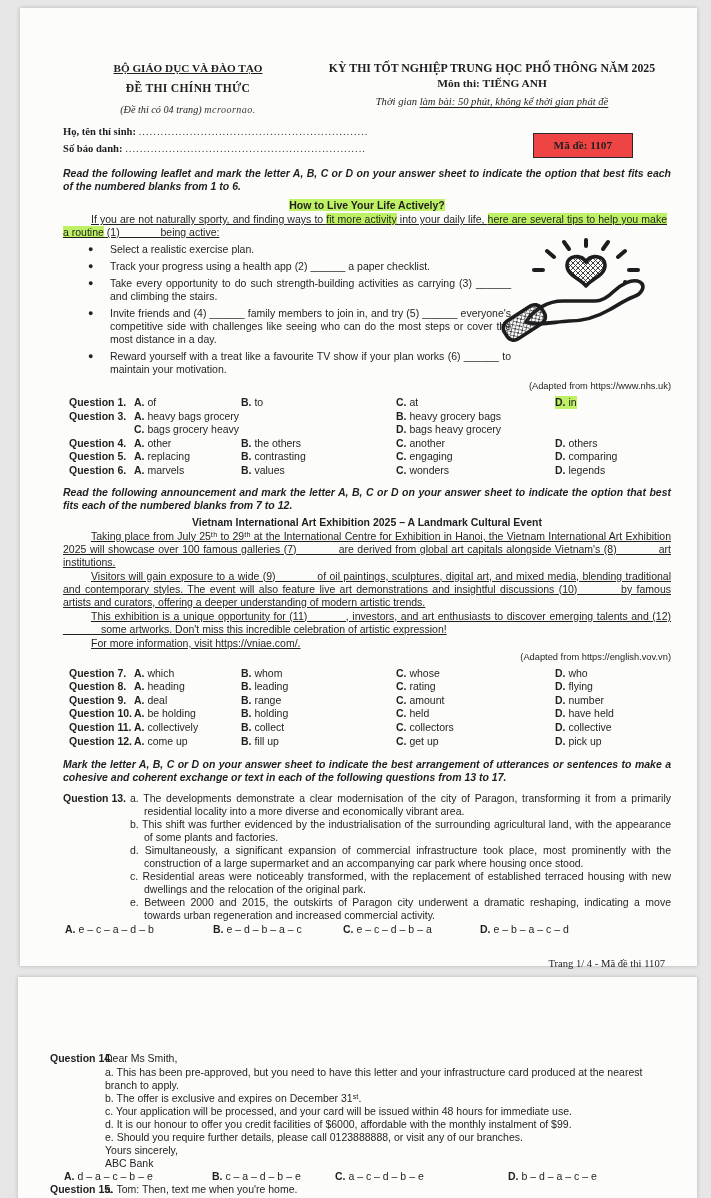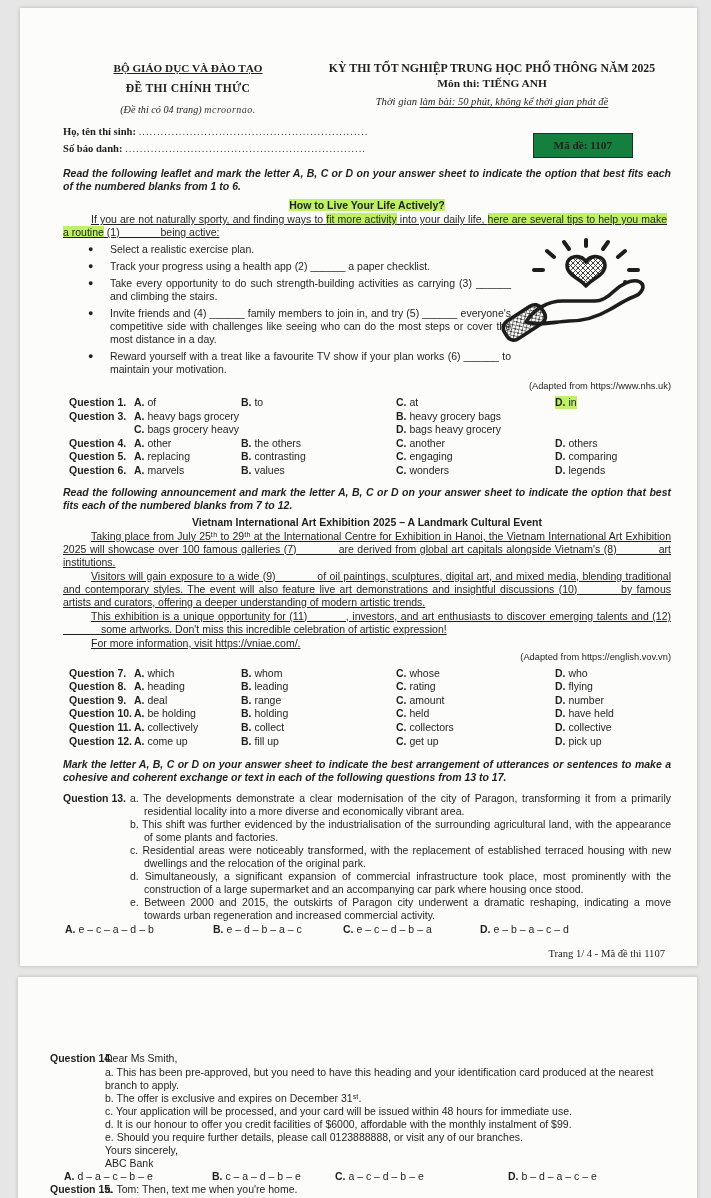--- a/index.html
+++ b/index.html
@@ -23,21 +23,21 @@
   .pagesnote{font-family:"Liberation Serif",serif;font-style:italic;font-size:10.2px;margin-top:8px;}
   .scribble{font-family:"Liberation Serif",serif;font-style:italic;color:#3a3a3a;font-size:10px;letter-spacing:.5px;}
   .examtitle{font-family:"Liberation Serif",serif;font-weight:bold;font-size:11.8px;}
   .subject{font-family:"Liberation Serif",serif;font-weight:bold;font-size:11.4px;margin-top:2px;}
   .timeline{font-family:"Liberation Serif",serif;font-style:italic;font-size:10.6px;margin-top:5px;}
   .timeline u{text-underline-offset:2px;}
   .fillin{font-family:"Liberation Serif",serif;font-weight:bold;font-size:10.6px;}
   .fillin .dots{font-weight:normal;letter-spacing:1px;color:#333;}
   .name-line{margin-top:9px;}
   .num-line{margin-top:4px;}
-  .codebox{position:absolute;top:125px;right:64px;border:1.6px solid #2a2a2a;padding:5px 20px;background:#15803d;}
+  .codebox{position:absolute;top:125px;right:64px;border:1.6px solid #2a2a2a;padding:5px 20px;background:#ef4444;}
   .codebox span{font-family:"Liberation Serif",serif;font-weight:bold;font-size:11.2px;}
   
   .instr{font-weight:bold;font-style:italic;margin-top:12px;text-align:justify;}
   .sec-title{text-align:center;font-weight:bold;margin-top:6px;}
   .hl{background:#bef264;}
   .para{text-align:justify;text-indent:28px;margin-top:1px;text-decoration:underline;}
   .bullets{margin-top:4px;padding-right:160px;}
   .bul{display:flex;margin-bottom:4px;}
   .bul .dot{width:22px;padding-left:25px;flex:none;font-size:9px;line-height:13px;}
   .bul .bt{flex:1;text-align:justify;}
@@ -47,21 +47,21 @@
   .qrow{position:relative;height:13.6px;}
   .ql{position:absolute;left:0;font-weight:bold;}
   .opt{position:absolute;white-space:nowrap;}
   .opt b{font-weight:bold;}
   .o-a{left:65px;} .o-b{left:172px;} .o-c{left:327px;} .o-d{left:486px;}
   .arr-a{left:2px;} .arr-b{left:150px;} .arr-c{left:280px;} .arr-d{left:417px;}
   .arr2-a{left:14px;} .arr2-b{left:162px;} .arr2-c{left:285px;} .arr2-d{left:458px;}
   .q13-items{margin-left:67px;}
   .q13-items .itm{text-align:justify;text-indent:-14px;padding-left:14px;}
   .q13row{position:relative;}
-  .footer{font-family:"Liberation Serif",serif;font-size:10.6px;text-align:right;margin-top:10px;padding-right:6px;}
+  .footer{font-family:"Liberation Serif",serif;font-size:10.6px;text-align:right;margin-top:20px;padding-right:6px;}
   
   #page2 .content{padding:75px 26px 0 32px;}
   .q14-items{margin-left:55px;}
   .q14-items .itm{text-align:left;}
   .q14row{position:relative;height:13.6px;}
   .q14row .qtext{position:absolute;left:55px;}
   
   .nhs-icon{position:absolute;left:478px;top:230px;width:170px;height:120px;}
 </style>
 </head>
@@ -223,22 +223,22 @@
       </div>
     </div>
 
     <div class="instr" style="margin-top:10px;">Mark the letter A, B, C or D on your answer sheet to indicate the best arrangement of utterances or sentences to make a cohesive and coherent exchange or text in each of the following questions from 13 to 17.</div>
 
     <div class="q13row" style="margin-top:8px;">
       <span class="ql">Question 13.</span>
       <div class="q13-items">
         <div class="itm">a. The developments demonstrate a clear modernisation of the city of Paragon, transforming it from a primarily residential locality into a more diverse and economically vibrant area.</div>
         <div class="itm">b. This shift was further evidenced by the industrialisation of the surrounding agricultural land, with the appearance of some plants and factories.</div>
+        <div class="itm">d. Simultaneously, a significant expansion of commercial infrastructure took place, most prominently with the construction of a large supermarket and an accompanying car park where housing once stood.</div>
         <div class="itm">c. Residential areas were noticeably transformed, with the replacement of established terraced housing with new dwellings and the relocation of the original park.</div>
-        <div class="itm">d. Simultaneously, a significant expansion of commercial infrastructure took place, most prominently with the construction of a large supermarket and an accompanying car park where housing once stood.</div>
         <div class="itm">e. Between 2000 and 2015, the outskirts of Paragon city underwent a dramatic reshaping, indicating a move towards urban regeneration and increased commercial activity.</div>
       </div>
     </div>
     <div class="qrow" style="margin-top:1px;">
       <span class="opt arr-a"><b>A.</b> <span>e – c – a – d – b</span></span>
       <span class="opt arr-b"><b>B.</b> <span>e – d – b – a – c</span></span>
       <span class="opt arr-c"><b>C.</b> <span>e – c – d – b – a</span></span>
       <span class="opt arr-d"><b>D.</b> <span>e – b – a – c – d</span></span>
     </div>
 
@@ -269,21 +269,21 @@
   </div>
 </div>
 
 <div class="page" id="page2">
   <div class="content">
     <div class="q14row">
       <span class="ql">Question 14.</span>
       <span class="qtext">Dear Ms Smith,</span>
     </div>
     <div class="q14-items">
-      <div class="itm">a. This has been pre-approved, but you need to have this heading and your identification card produced at the nearest branch to apply.</div>
+      <div class="itm">a. This has been pre-approved, but you need to have this letter and your infrastructure card produced at the nearest branch to apply.</div>
       <div class="itm">b. The offer is exclusive and expires on December 31ˢᵗ.</div>
       <div class="itm">c. Your application will be processed, and your card will be issued within 48 hours for immediate use.</div>
       <div class="itm">d. It is our honour to offer you credit facilities of $6000, affordable with the monthly instalment of $99.</div>
       <div class="itm">e. Should you require further details, please call 0123888888, or visit any of our branches.</div>
       <div class="itm">Yours sincerely,</div>
       <div class="itm">ABC Bank</div>
     </div>
     <div class="qrow">
       <span class="opt arr2-a"><b>A.</b> <span>d – a – c – b – e</span></span>
       <span class="opt arr2-b"><b>B.</b> <span>c – a – d – b – e</span></span>

